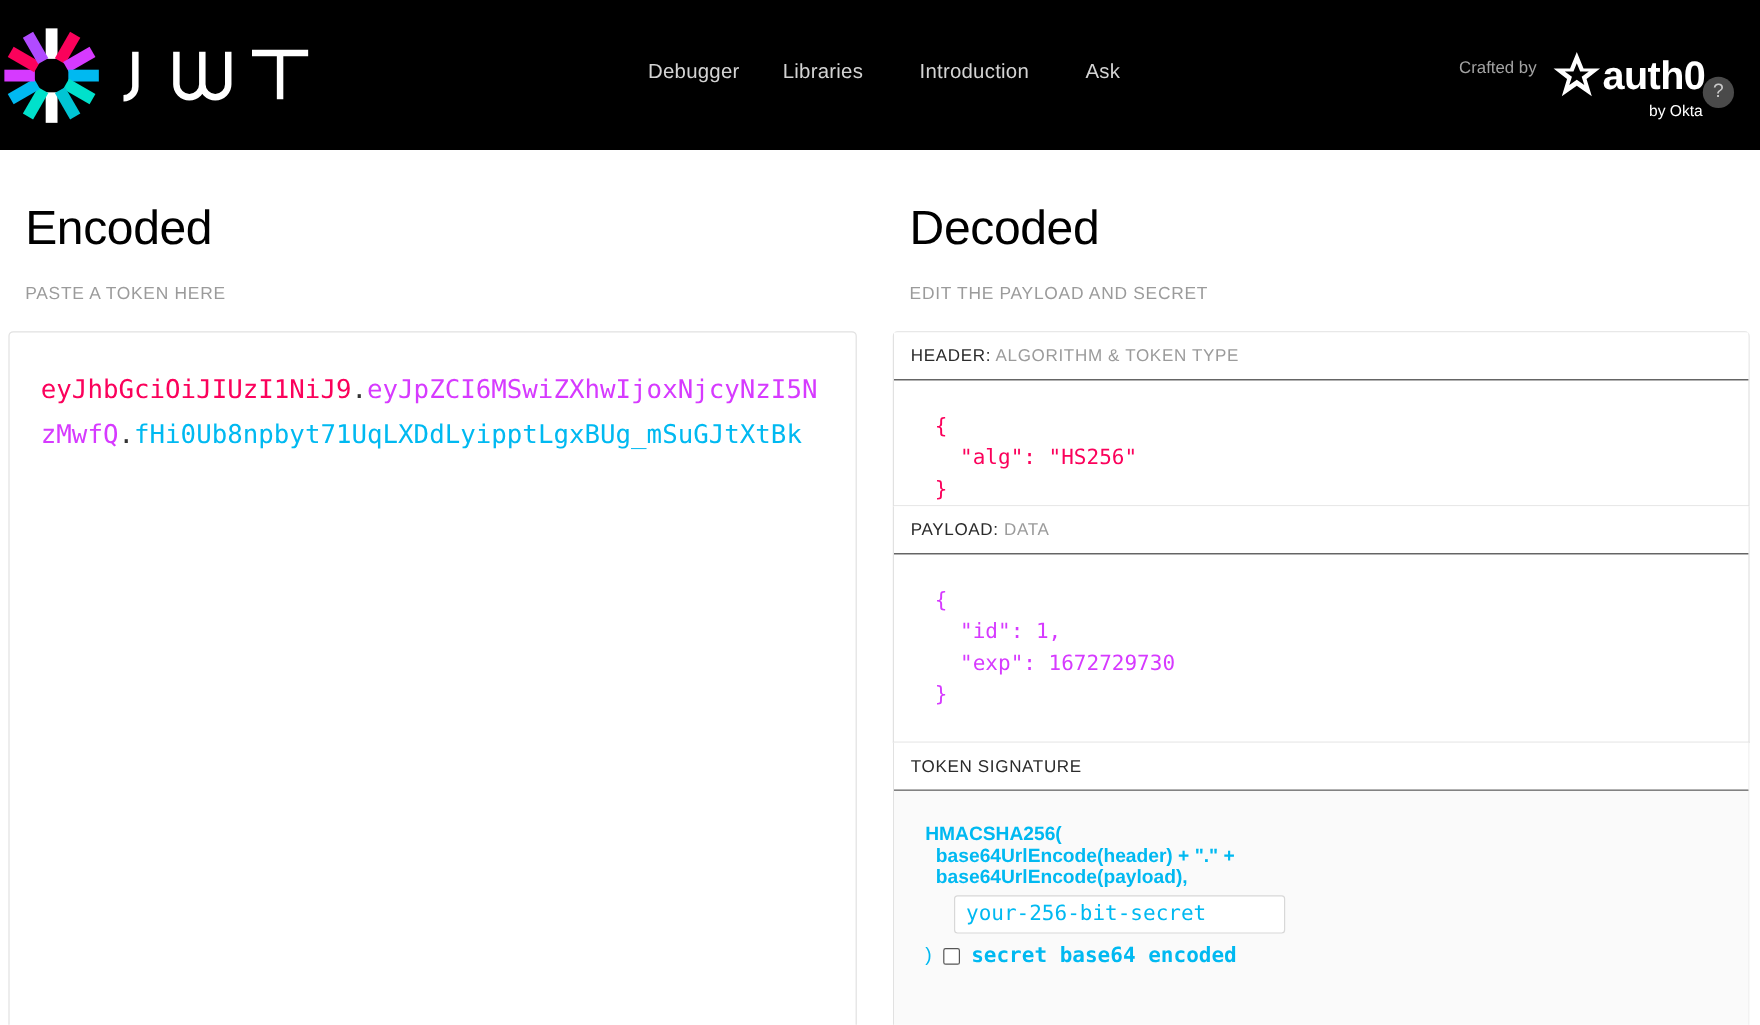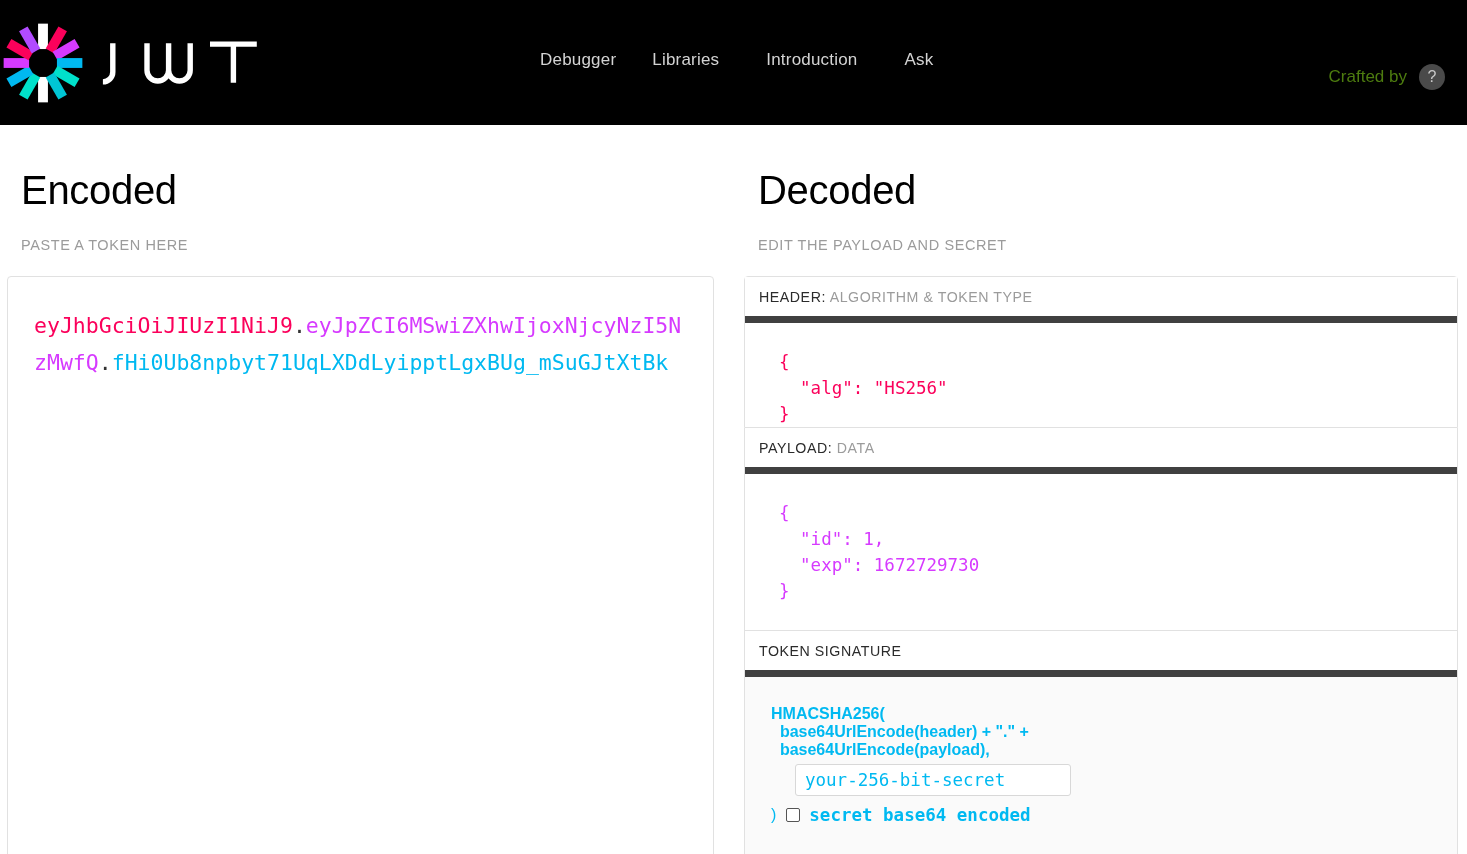--- a/index.html
+++ b/index.html
@@ -31,22 +31,22 @@
     font-size: 17px; letter-spacing: .2px;
     padding: 0 47px 0 0;
   }
   .nav a:first-child { padding-right: 36px; }
 
   .crafted {
     position: absolute; right: 46px; top: 42px;
     display: flex; align-items: flex-start;
   }
   .crafted-label {
-    color: #4d7c0f; font-size: 17px;
-    margin-right: 14px; margin-top: 25px;
+    color: #a3a3a3; font-size: 14px;
+    margin-right: 14px; margin-top: 6px;
   }
   .auth0-lockup { position: relative; }
   .auth0-row { display: flex; align-items: center; }
   .auth0-badge { width: 40px; height: 40px; display: block; }
   .auth0-word {
     color: #ffffff; font-size: 33px; font-weight: bold;
     letter-spacing: -.5px; line-height: 1; margin-left: 1px;
   }
   .by-okta {
     color: #ffffff; font-size: 13px;
@@ -92,21 +92,21 @@
   
   .dec-wrap { margin-top: 23px; width: 714px; }
   .panel { border: 1px solid #e1e1e1; background: #ffffff; }
   .panel.first { border-radius: 4px 4px 0 0; }
   .panel.last  { border-radius: 0 0 4px 4px; border-top: none; }
   .panel.mid   { border-top: none; }
 
   .panel-label {
     padding: 12px 14px 11px 14px;
     font-size: 14.2px; letter-spacing: .55px;
-    border-bottom: 7px solid #404040;
+    border-bottom: 1px solid #404040;
     background: #ffffff;
   }
   .lbl-strong { color: #2b2b2b; }
   .lbl-dim { color: #9b9b9b; }
 
   .code-area {
     font-family: "DejaVu Sans Mono", monospace;
     font-size: 17.5px; line-height: 26px;
     padding: 26px 22px 26px 34px;
     white-space: pre;
@@ -186,20 +186,30 @@
 
   <nav class="nav">
     <a href="#">Debugger</a>
     <a href="#">Libraries</a>
     <a href="#">Introduction</a>
     <a href="#">Ask</a>
   </nav>
 
   <div class="crafted">
     <span class="crafted-label">Crafted by</span>
+    <div class="auth0-lockup">
+      <div class="auth0-row">
+        <svg class="auth0-badge" viewBox="0 0 64 64">
+          <path d="M32 2 L41 24 L63 24 L45 38 L52 61 L32 47 L12 61 L19 38 L1 24 L23 24 Z" fill="#ffffff"></path>
+          <path d="M32 17 L36.5 28 L48 28 L38.5 35 L42 46 L32 39 L22 46 L25.5 35 L16 28 L27.5 28 Z" fill="#000000"></path>
+        </svg>
+        <span class="auth0-word">auth0</span>
+      </div>
+      <div class="by-okta">by Okta</div>
+    </div>
     <div class="help-btn">?</div>
   </div>
 </div>
 
 <div class="main">
 
   <div class="col-left">
     <div class="sec-head">
       <h1 class="sec-title">Encoded</h1>
       <span class="sec-sub">PASTE A TOKEN HERE</span>

